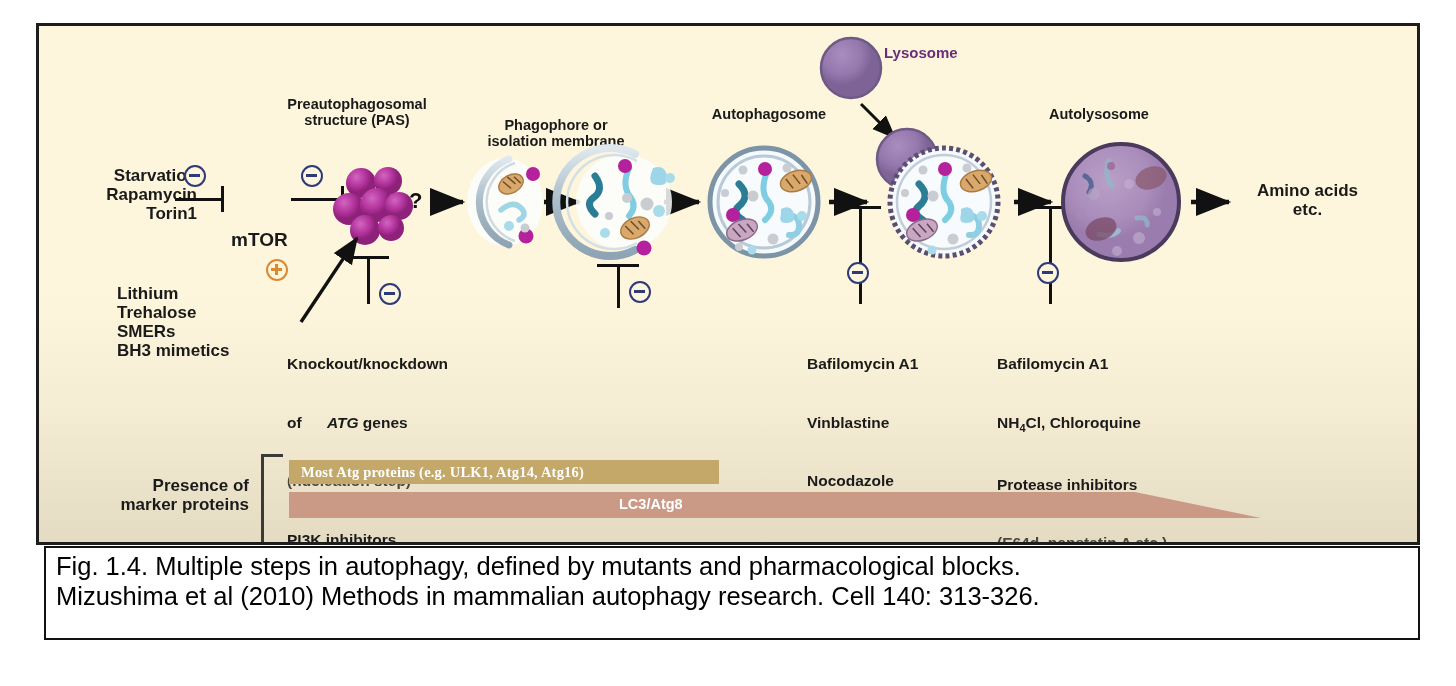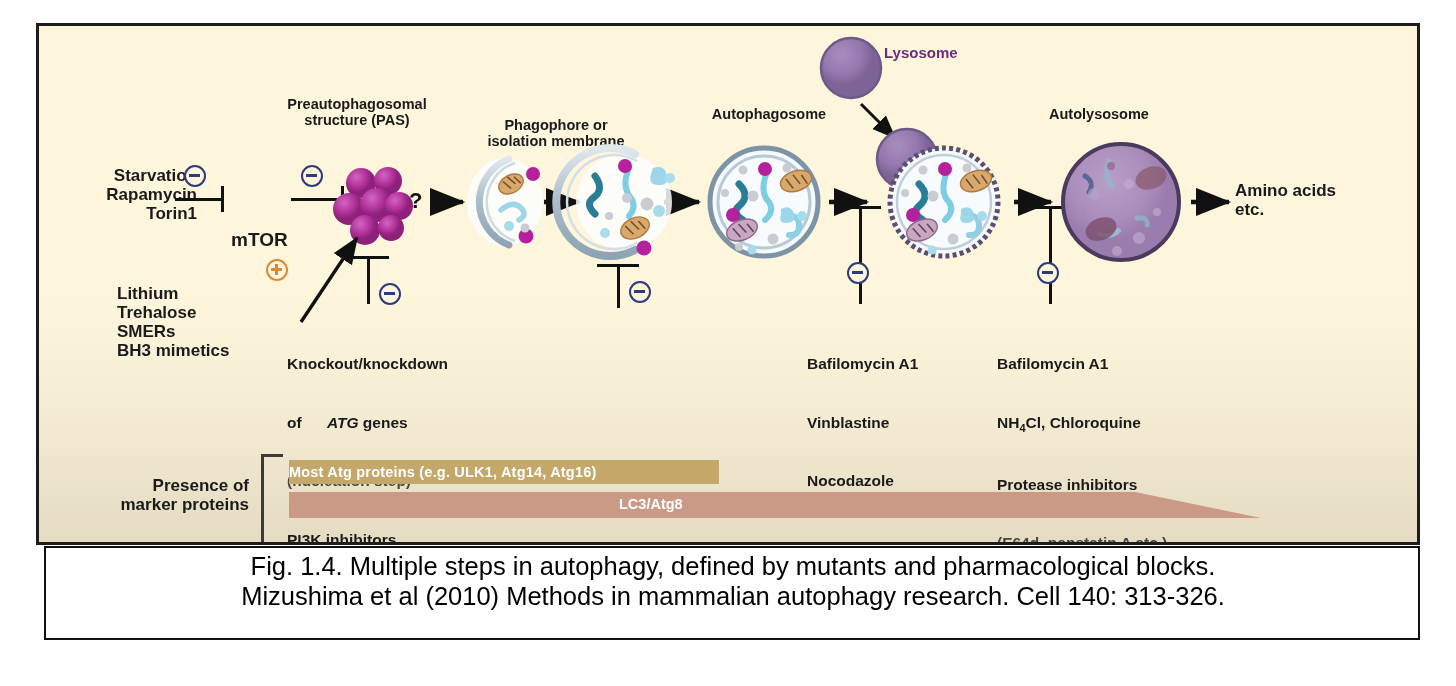--- a/index.html
+++ b/index.html
@@ -84,21 +84,22 @@
   }
   .bar {
     position: absolute;
     display: flex; align-items: center;
     font-size: 14.5px; font-weight: bold; color: #ffffff;
     letter-spacing: .2px;
     white-space: nowrap;
   }
   #bar-atg {
     background: #c3a86a;
-    padding-left: 0;
+    padding-left: 12px;
+    font-family: Liberation Serif, serif;
   }
   #bar-lyso {
     background: #9c9bd6;
     border: 1.5px solid #7c7bbd;
     justify-content: center;
     letter-spacing: 1.1px;
     font-size: 13.5px;
   }
   #bar-lc3-label {
     position: absolute;
@@ -116,21 +117,20 @@
     border: 2px solid #111;
     background: #ffffff;
     padding: 4px 8px 0 10px;
   }
   #caption-box div {
     font-size: 25.5px;
     color: #000;
     line-height: 1.17;
     white-space: nowrap;
     font-family: "Liberation Sans", sans-serif;
-    text-align: center;
   }
 
   svg.art { position: absolute; left: 0; top: 0; overflow: visible; }
 </style>
 </head>
 <body>
 
 <div id="page">
 
   <div id="figure-panel">
@@ -163,21 +163,21 @@
     <div class="sign" style="left:145px; top:139px;"></div>
 
     <div class="hline" style="left:252px; top:172px; width:52px;"></div>
     <div class="vline" style="left:302px; top:160px; height:26px;"></div>
     <div class="sign" style="left:262px; top:139px;"></div>
 
     <div class="sign plus" style="left:227px; top:233px;"></div>
 
     <div class="qmark" style="left:370px; top:162px;">?</div>
 
-    <div class="lbl" style="left:1196px; top:155px; width:145px; font-size:17px; ">Amino acids
+    <div class="lbl" style="left:1196px; top:155px; width:145px; font-size:17px; text-align:center;">Amino acids
 etc.</div>
 
     <div class="tblock" style="left:248px; top:289px;">
       <div>Knockout/knockdown</div>
       <div>of <span class="ital">ATG</span> genes</div>
       <div class="paren">(nucleation step)</div>
       <div>PI3K inhibitors</div>
       
       
     </div>

